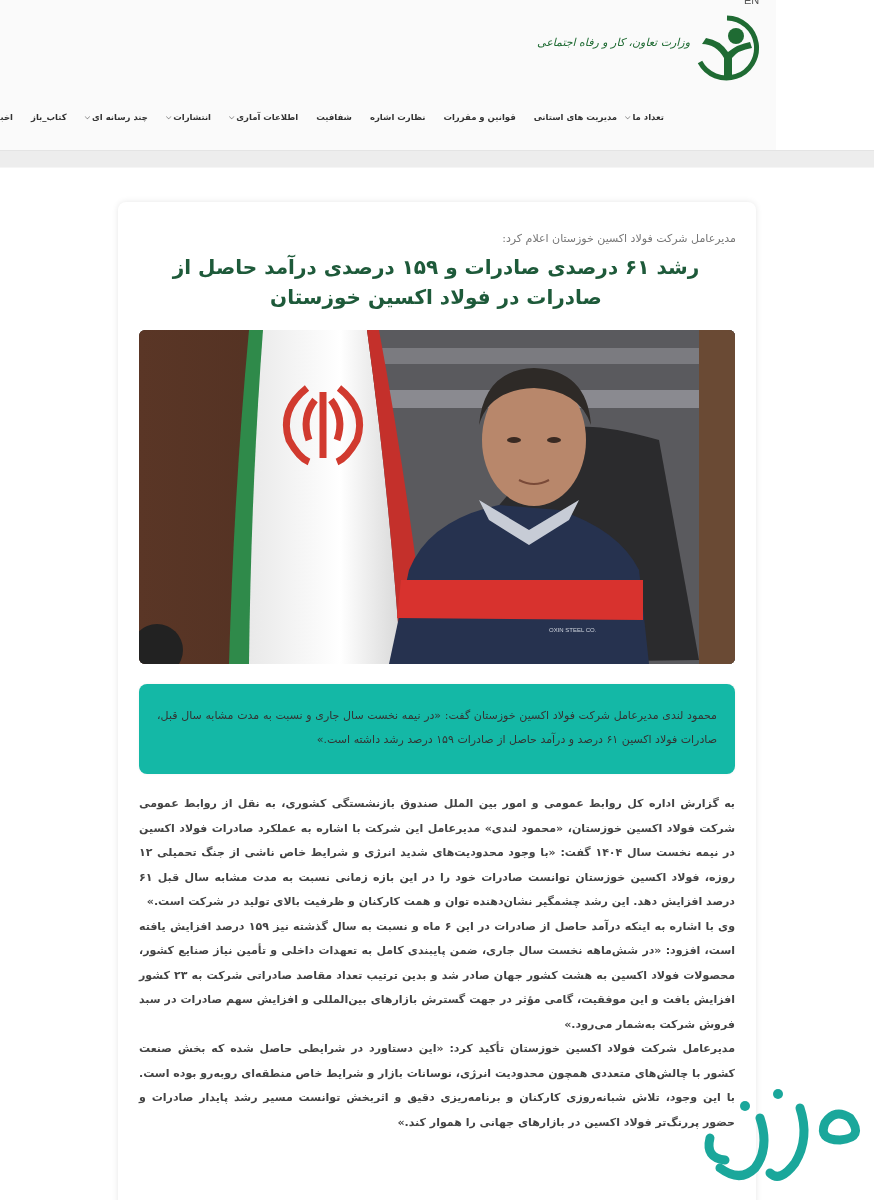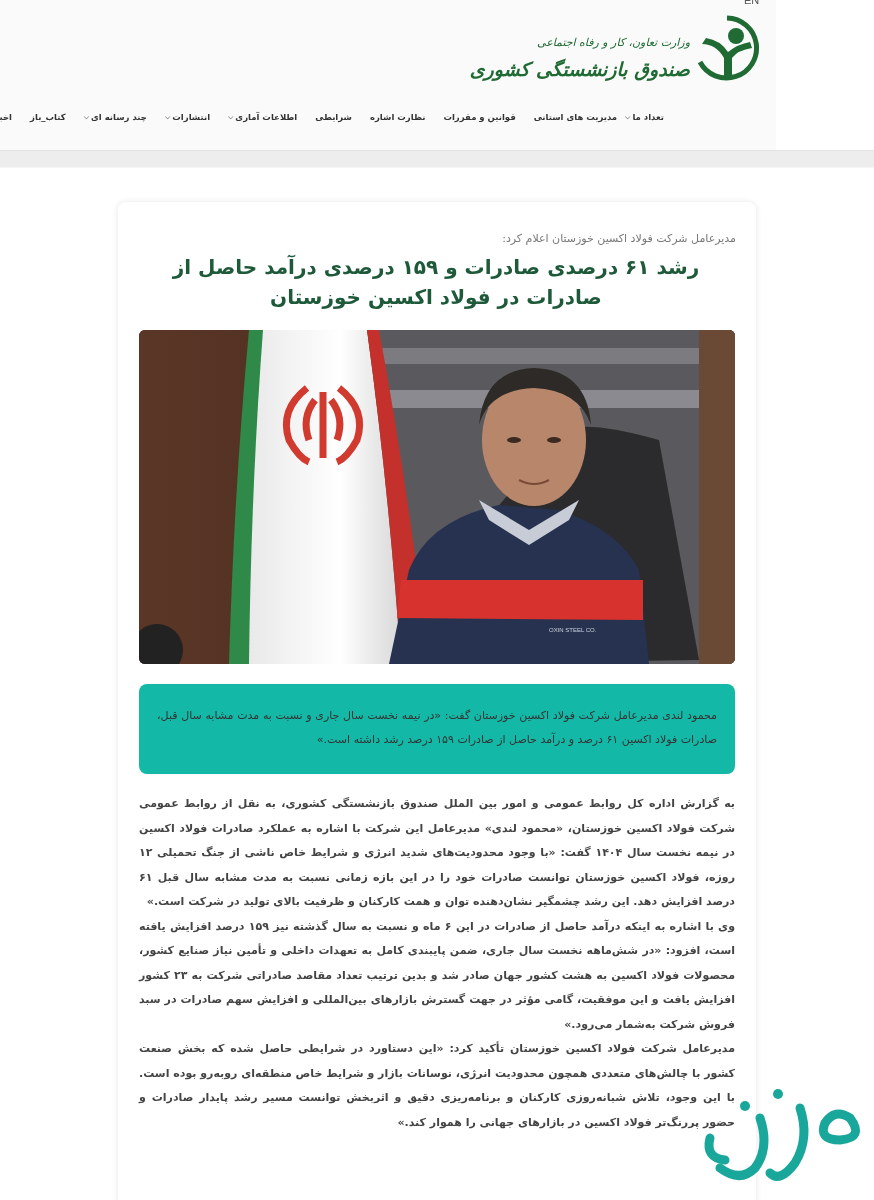--- a/index.html
+++ b/index.html
@@ -42,21 +42,20 @@
 <div class="header">
   <div class="lang">EN</div>
 
   <div class="logo">
     <svg class="logo-mark" viewBox="0 0 66 70">
       <path d="M33 4 A30 30 0 1 1 6 48" fill="none" stroke="#1f6b33" stroke-width="5"></path>
       <circle cx="42" cy="22" r="8" fill="#1f6b33"></circle>
       <path d="M8 30 Q22 30 30 44 L30 66 L38 66 L38 44 Q44 36 58 34 L56 28 Q44 30 34 38 Q26 26 12 24 Z" fill="#1f6b33"></path>
     </svg>
     <div class="logo-text-top">وزارت تعاون، کار و رفاه اجتماعی</div>
-    <div class="logo-text-main">صندوق بازنشستگی کشوری</div>
   </div>
 
   <nav class="nav">
     <div class="nav-home">
       <svg width="18" height="18" viewBox="0 0 18 18">
         <path d="M2 9 L9 2.5 L16 9" fill="none" stroke="#c9a24a" stroke-width="1.6" stroke-linejoin="round"></path>
         <path d="M3.5 8 L3.5 15.5 L14.5 15.5 L14.5 8" fill="none" stroke="#c9a24a" stroke-width="1.6"></path>
         <path d="M7.3 15.5 L7.3 11 Q9 9.5 10.7 11 L10.7 15.5" fill="none" stroke="#c9a24a" stroke-width="1.4"></path>
       </svg>
     </div>
@@ -73,21 +72,21 @@
       </div>
     <div class="nav-item">
         <span>انتشارات</span>
         <span class="chev">⌵</span>
       </div>
     <div class="nav-item">
         <span>اطلاعات آماری</span>
         <span class="chev">⌵</span>
       </div>
     <div class="nav-item">
-        <span>شرایطی</span>
+        <span>شفافیت</span>
       </div>
     <div class="nav-item">
         <span>نظارت اشاره</span>
       </div>
     <div class="nav-item">
         <span>قوانین و مقررات</span>
       </div>
     <div class="nav-item">
         <span>مدیریت های استانی</span>
       </div>

